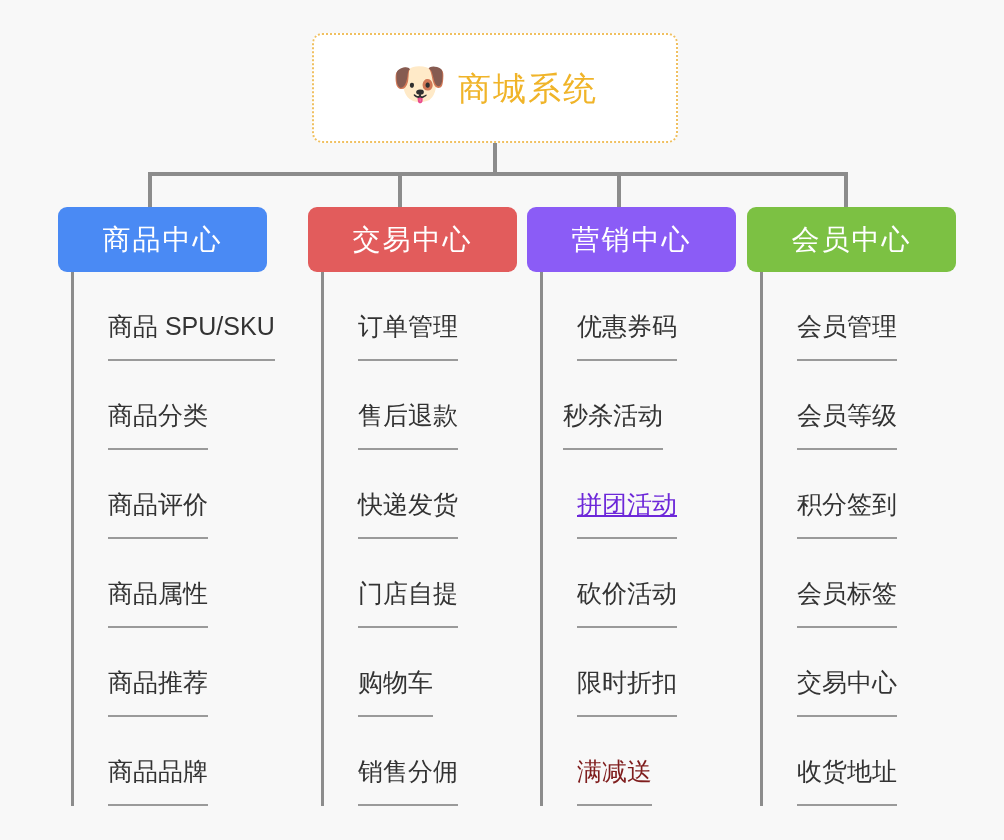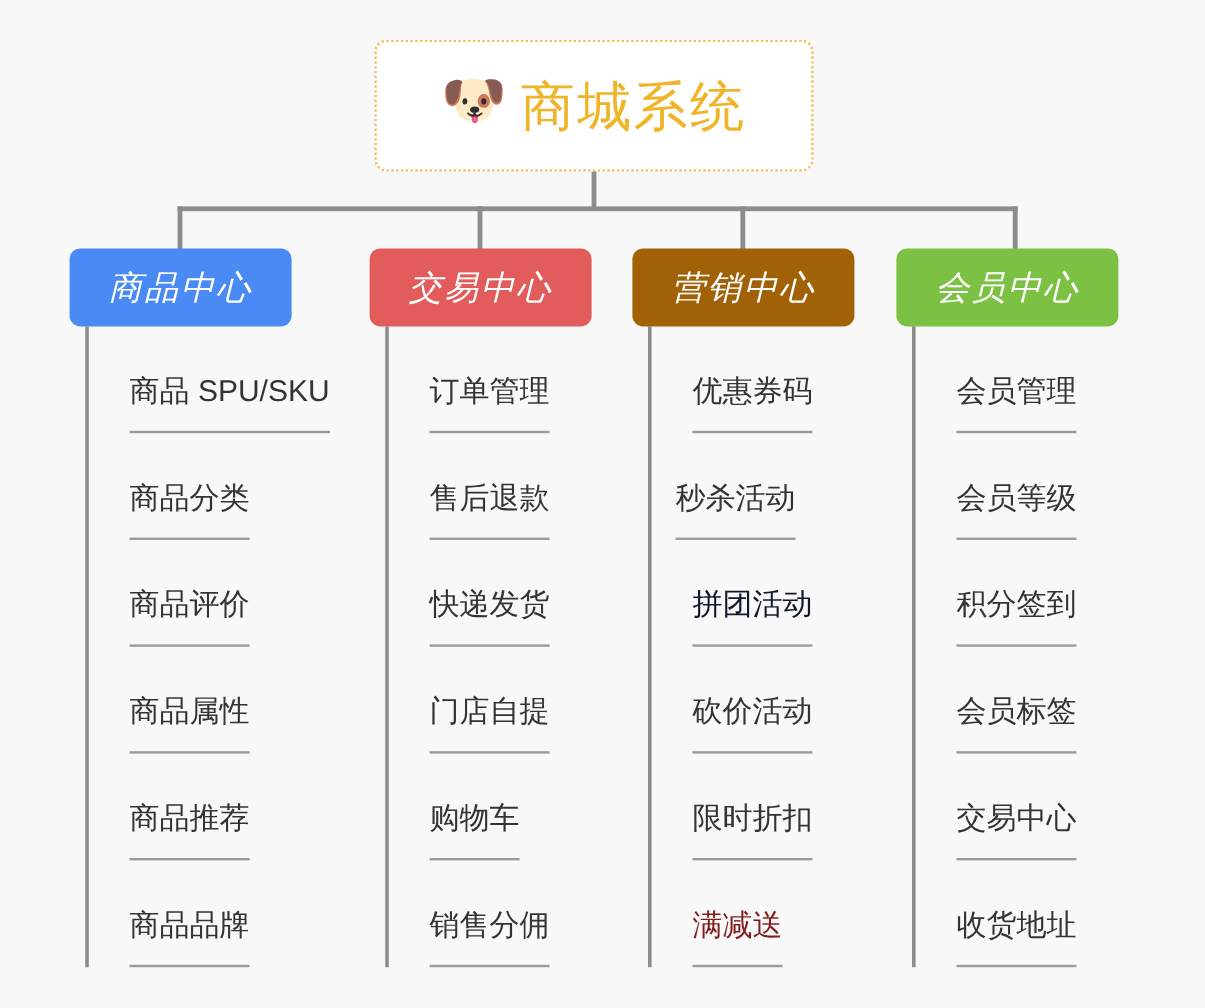--- a/index.html
+++ b/index.html
@@ -39,21 +39,21 @@
     gap: 14px;
   }
   .root-emoji {
     font-size: 44px;
     line-height: 1;
     display: block;
     width: 52px;
     height: 52px;
   }
   .root-title {
-    font-size: 45px;
+    font-size: 33px;
     color: #f0b429;
     letter-spacing: 2px;
     line-height: 1;
     white-space: nowrap;
   }
 
   
   .conn {
     position: absolute;
     background: #8c8c8c;
@@ -84,32 +84,31 @@
   .branch {
     position: absolute;
     top: 207px;
   }
   .branch.b1 { left: 58px; }
   .branch.b2 { left: 308px; }
   .branch.b3 { left: 527px; }
   .branch.b4 { left: 747px; }
 
   .branch-head {
-    width: 185px;
+    width: 209px;
     height: 65px;
     box-sizing: border-box;
     border-radius: 9px;
     display: flex;
     align-items: center;
     justify-content: center;
     color: #ffffff;
     font-size: 28px;
     letter-spacing: 2px;
     white-space: nowrap;
-    font-style: italic;
   }
 
   
   .branch-body {
     position: relative;
     margin-left: 13px;
     padding-top: 0;
     border-left: 3px solid #8c8c8c;
   }
   .leaf {
@@ -188,30 +187,30 @@
       <div class="leaf">
         <span class="leaf-text" style="color: rgb(51, 51, 51);">购物车</span>
       </div>
       <div class="leaf">
         <span class="leaf-text" style="color: rgb(51, 51, 51);">销售分佣</span>
       </div>
     </div>
   </div>
 
   <div class="branch b3">
-    <div class="branch-head" style="background: #a16207;">营销中心</div>
+    <div class="branch-head" style="background: #8b5cf6;">营销中心</div>
     <div class="branch-body">
       <div class="leaf">
         <span class="leaf-text" style="color: rgb(51, 51, 51);">优惠券码</span>
       </div>
       <div class="leaf">
         <span class="leaf-text" style="color: rgb(51, 51, 51); margin-left: 20px;">秒杀活动</span>
       </div>
       <div class="leaf">
-        <span class="leaf-text" style="color: #0f172a;">拼团活动</span>
+        <span class="leaf-text" style="color: #6d28d9; text-decoration: underline;">拼团活动</span>
       </div>
       <div class="leaf">
         <span class="leaf-text" style="color: rgb(51, 51, 51);">砍价活动</span>
       </div>
       <div class="leaf">
         <span class="leaf-text" style="color: rgb(51, 51, 51);">限时折扣</span>
       </div>
       <div class="leaf">
         <span class="leaf-text" style="color: #7f1d1d;">满减送</span>
       </div>

